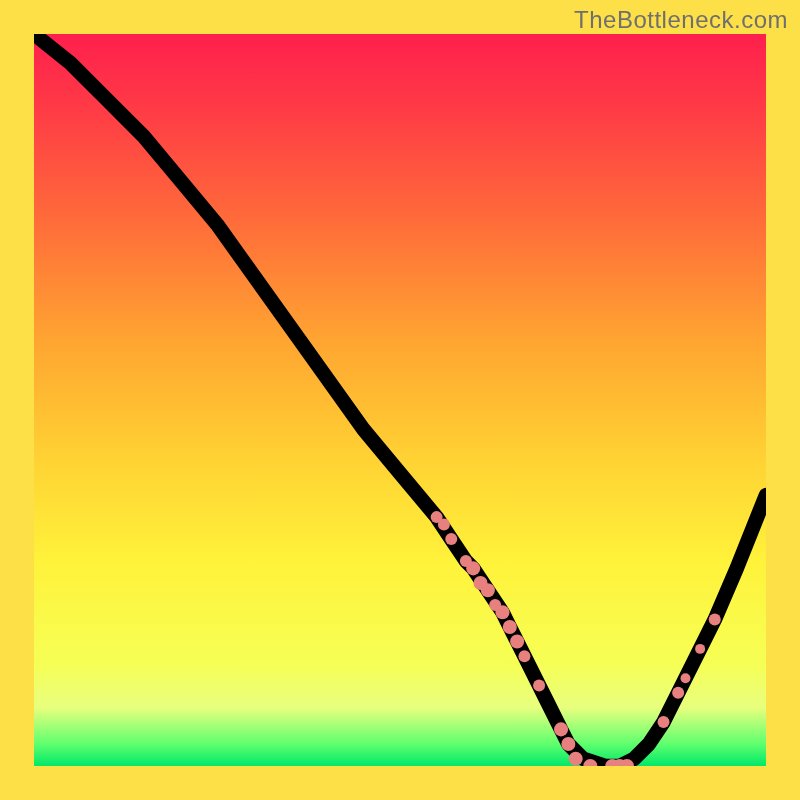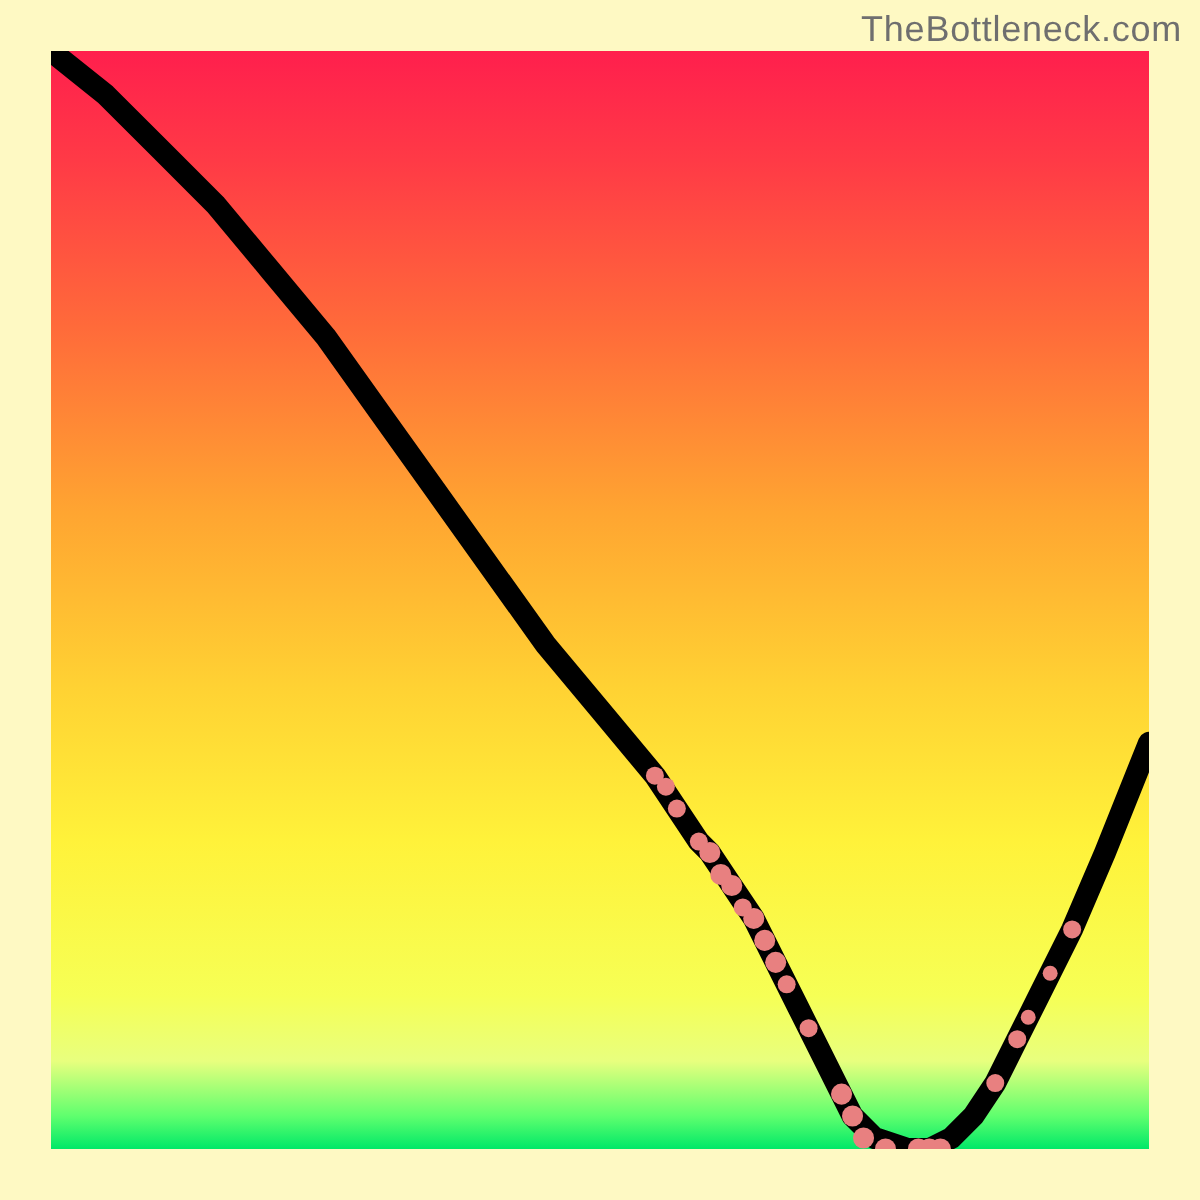--- a/index.html
+++ b/index.html
@@ -8,21 +8,21 @@
     width: 800px;
     height: 800px;
     background: #000;
     overflow: hidden;
     font-family: Arial, Helvetica, sans-serif;
   }
   .frame {
     position: relative;
     width: 800px;
     height: 800px;
-    background: #fef9c3;
+    background: #fde047;
   }
   .watermark {
     position: absolute;
     top: 6px;
     right: 12px;
     color: #6f6f6f;
     font-size: 24px;
     font-weight: 500;
     letter-spacing: 0.5px;
     user-select: none;

